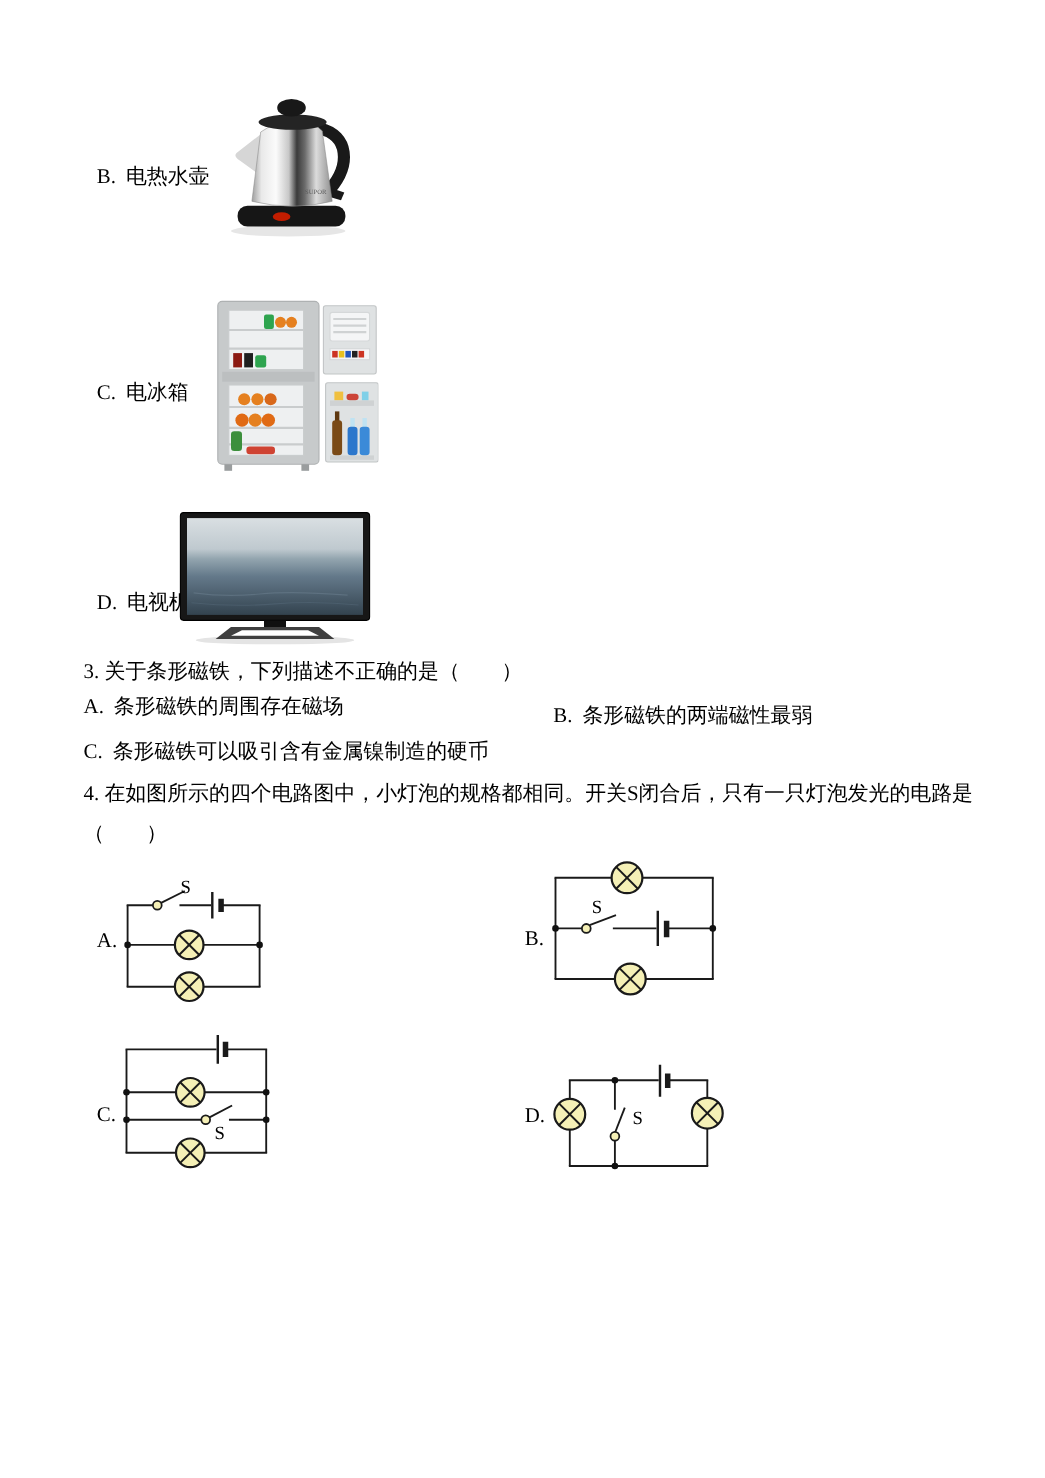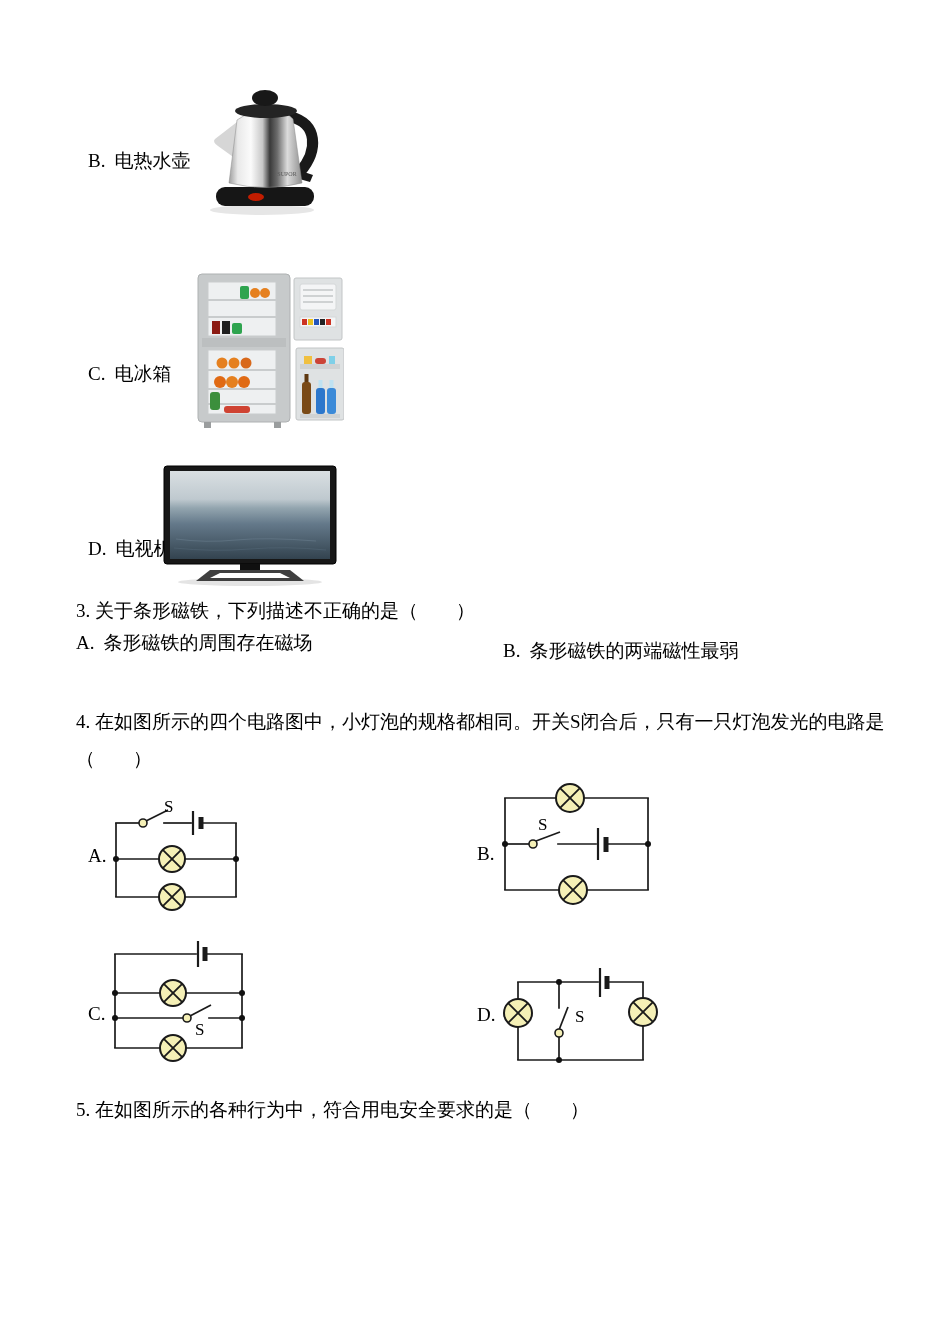--- a/index.html
+++ b/index.html
@@ -48,21 +48,21 @@
       <rect x="20" y="103" width="98" height="19" rx="9" fill="#161616"></rect>
       <ellipse cx="60" cy="113" rx="8" ry="4" fill="#c21d00"></ellipse>
       <path d="M41,38 L19,55 Q16,58 22,62 L40,75 Z" fill="#d6d6d6"></path>
       <path d="M33,99 L41,36 Q57,25 71,25 Q88,25 97,35 L106,99 Q70,108 33,99 Z" fill="url(#steel)" stroke="#8a8a8a" stroke-width="0.5"></path>
       <ellipse cx="70" cy="27" rx="31" ry="7" fill="#242424"></ellipse>
       <ellipse cx="69" cy="14" rx="13" ry="8" fill="#181818"></ellipse>
       <text x="91" y="92" font-size="6" fill="#5a5a5a" text-anchor="middle">SUPOR</text>
     </g>
   </svg>
 
-  <div class="text" style="left:88px;top:363px">
+  <div class="text" style="left:88px;top:347px">
     <span class="lbl">C.</span><span>电冰箱</span>
   </div>
   <svg class="abs" style="left:196px;top:266px" width="148" height="166" viewBox="0 0 148 166">
     <g>
       <rect x="2" y="8" width="92" height="148" rx="4" fill="#c7cacb" stroke="#aeb1b2"></rect>
       <rect x="8" y="156" width="7" height="6" fill="#9a9d9e"></rect>
         <rect x="78" y="156" width="7" height="6" fill="#9a9d9e"></rect>
       <rect x="12" y="16" width="68" height="54" fill="#eef0f1" stroke="#c9cccd"></rect>
       <line x1="12" y1="34" x2="80" y2="34" stroke="#c9cccd" stroke-width="2"></line>
       <line x1="12" y1="51" x2="80" y2="51" stroke="#c9cccd" stroke-width="2"></line>
@@ -136,20 +136,23 @@
     </g>
   </svg>
 
   <div class="text" style="left:76px;top:600px">3. 关于条形磁铁，下列描述不正确的是（　　）</div>
   <div class="text" style="left:76px;top:632px">
     <span class="lbl">A.</span><span>条形磁铁的周围存在磁场</span>
   </div>
   <div class="text" style="left:503px;top:640px">
     <span class="lbl">B.</span><span>条形磁铁的两端磁性最弱</span>
   </div>
+  <div class="text" style="left:76px;top:673px">
+    <span class="lbl">C.</span><span>条形磁铁可以吸引含有金属镍制造的硬币</span>
+  </div>
 
   <div class="text" style="left:76px;top:711px">4. 在如图所示的四个电路图中，小灯泡的规格都相同。开关S闭合后，只有一只灯泡发光的电路是</div>
   <div class="text" style="left:76px;top:748px">（　　）</div>
 
   <div class="text" style="left:88px;top:845px">A.</div>
   <svg class="abs" style="left:85px;top:790px" width="170" height="130" viewBox="0 0 170 130">
     <g>
       <path class="wire" d="M31,33 H54"></path>
       <path class="wire" d="M79,33 H106"></path>
       <path class="wire" d="M116,33 H151"></path>
@@ -279,15 +282,14 @@
       <line class="xline" x1="13.1" y1="51.1" x2="32.9" y2="70.9"></line>
       <line class="xline" x1="32.9" y1="51.1" x2="13.1" y2="70.9"></line>
     </g>
     <g>
       <circle class="lampc" cx="148" cy="60" r="14" fill="#f5f0b6"></circle>
       <line class="xline" x1="138.1" y1="50.1" x2="157.9" y2="69.9"></line>
       <line class="xline" x1="157.9" y1="50.1" x2="138.1" y2="69.9"></line>
     </g>
   </svg>
 
-  <div class="text" style="left:76px;top:1099px">5. 在如图所示的各种行为中，符合用电安全要求的是（　　）</div>
 
 </div>
 
 </body></html>

